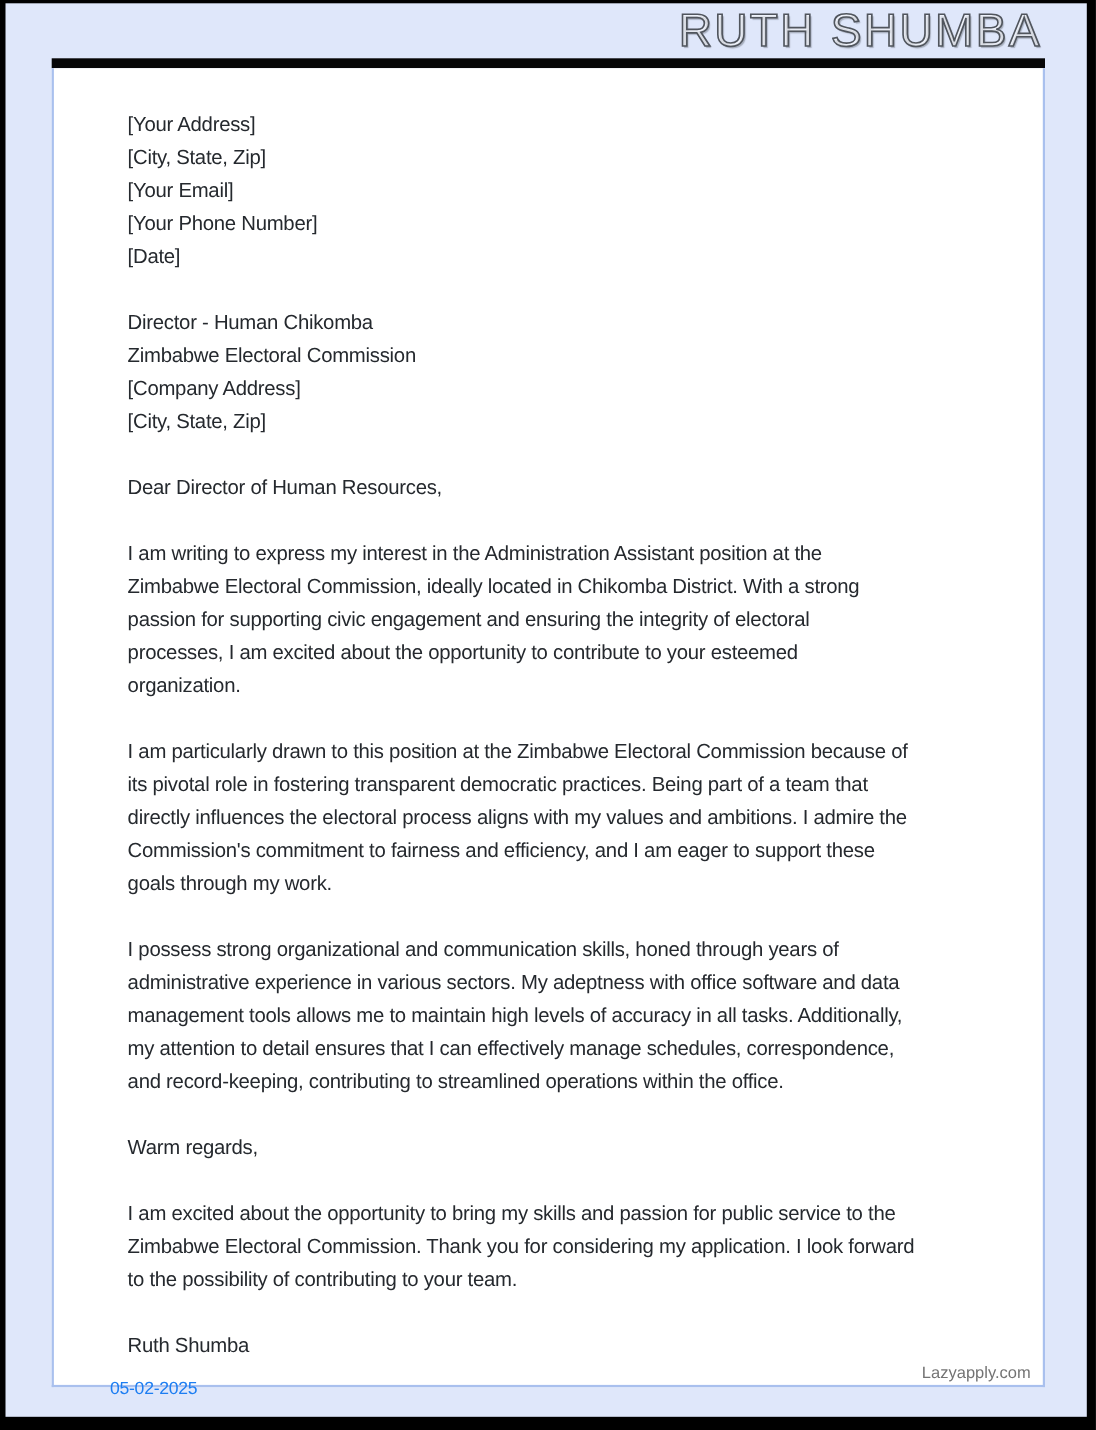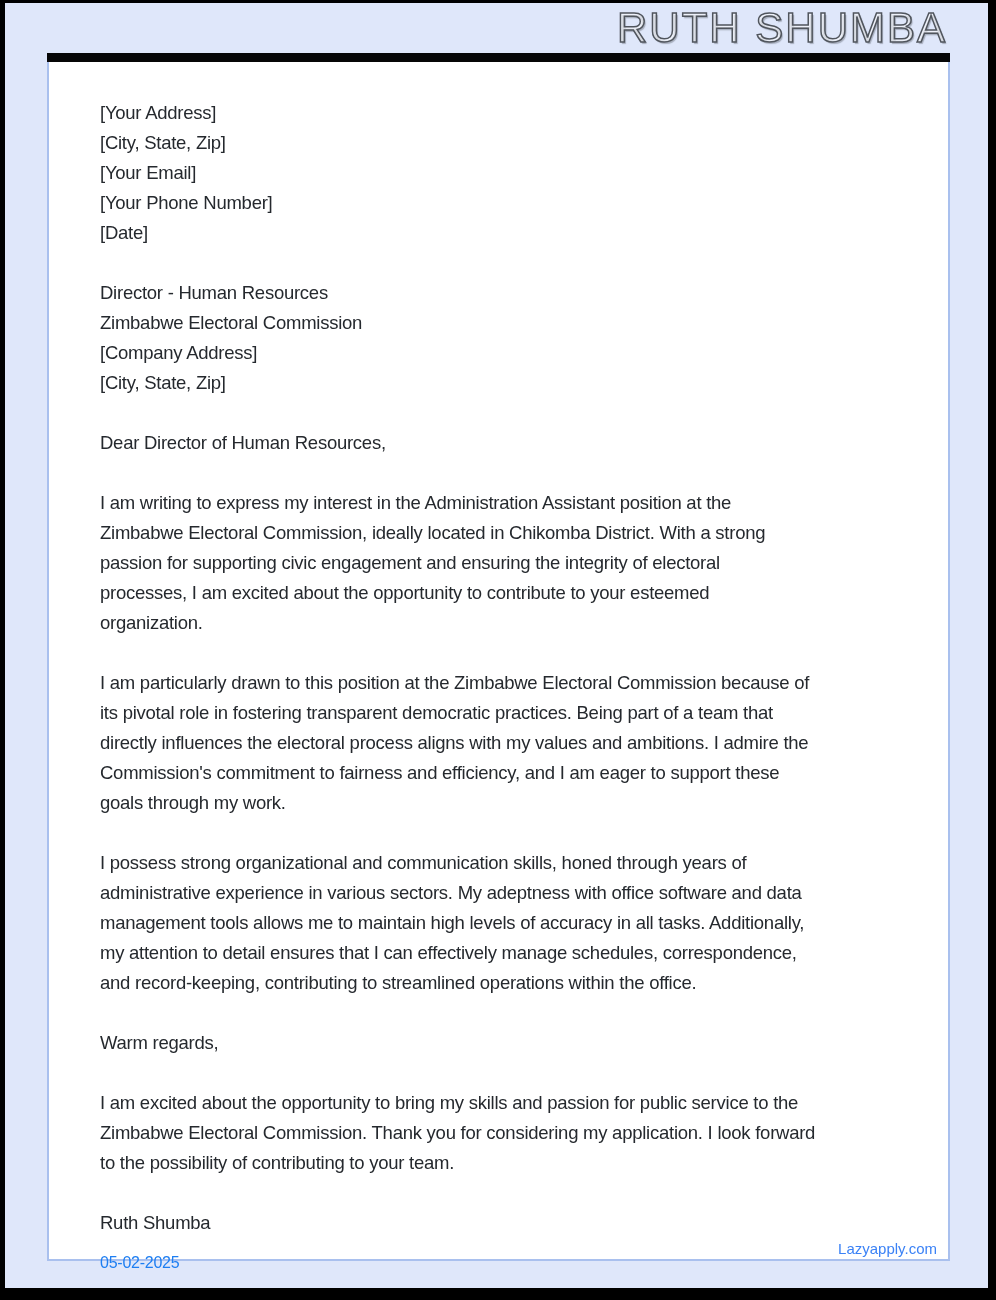--- a/index.html
+++ b/index.html
@@ -72,38 +72,38 @@
   }
 
   .letter {
     padding: 36px 0 0 51px;
     font-size: 18.5px;
     line-height: 30px;
     letter-spacing: -0.25px;
     color: var(--text, #25292e);
   }
 
-  .block { margin: 0 0 30px 0; }
+  .block { margin: 0 0 30px 16px; }
   .preline { white-space: pre-line; }
   .signature { margin-bottom: 10px; }
 
   .date {
     color: var(--date-blue, #1d7ef2);
     font-size: 16px;
     line-height: 30px;
     white-space: nowrap;
   }
 
   .watermark {
     position: absolute;
     right: 11px;
     bottom: 1px;
     font-size: 15px;
     line-height: 18px;
-    color: #3b82f6;
+    color: #737373;
   }
 </style>
 </head>
 <body>
 
 <div class="frame">
   <div class="canvas">
 
     <div class="header-name">RUTH SHUMBA</div>
 
@@ -111,21 +111,21 @@
 
     <div class="page">
       <div class="letter">
 
         <div class="block preline">[Your Address]
 [City, State, Zip]
 [Your Email]
 [Your Phone Number]
 [Date]</div>
 
-        <div class="block preline">Director - Human Resources
+        <div class="block preline">Director - Human Chikomba
 Zimbabwe Electoral Commission
 [Company Address]
 [City, State, Zip]</div>
 
         <div class="block">Dear Director of Human Resources,</div>
 
         <div class="block preline">I am writing to express my interest in the Administration Assistant position at the
 Zimbabwe Electoral Commission, ideally located in Chikomba District. With a strong
 passion for supporting civic engagement and ensuring the integrity of electoral
 processes, I am excited about the opportunity to contribute to your esteemed

